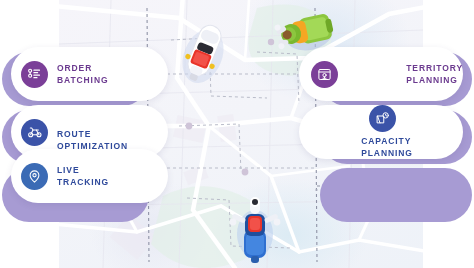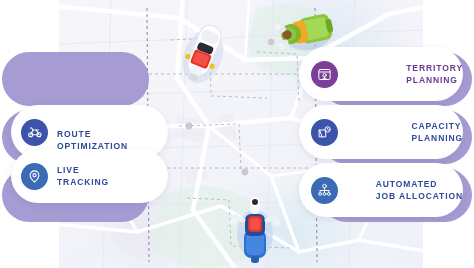--- a/index.html
+++ b/index.html
@@ -182,20 +182,32 @@
         <rect x="8" y="26" width="14" height="5" rx="2.5" fill="#eef0f6" transform="rotate(24 15 28)"></rect>
         <rect x="40" y="26" width="14" height="5" rx="2.5" fill="#eef0f6" transform="rotate(-24 47 28)"></rect>
         <circle cx="9" cy="32" r="3.4" fill="#f2f3f8"></circle>
         <circle cx="53" cy="32" r="3.4" fill="#f2f3f8"></circle>
         <rect x="27" y="66" width="8" height="7" rx="3" fill="#2a5fae"></rect>
       </svg>
     </div>
   </div>
 
   <div class="card-shadow left" style="top:52px;"></div>
+  <div class="card left" style="top:47px;">
+    <div class="icon-circle" style="background:#7B3F98;">
+      <svg width="15" height="15" viewBox="0 0 24 24" fill="none" stroke="#ffffff" stroke-width="1.8" stroke-linecap="round">
+        <circle cx="5" cy="6" r="2.4"></circle>
+          <circle cx="5" cy="14" r="2.4"></circle>
+        <path d="M5 8.4 L5 11.6"></path>
+        <path d="M11 5 H20 M11 9 H17 M11 13 H20 M11 17 H16"></path>
+      </svg>
+    </div>
+    <div class="card-label" style="color:#6B3A8F;">ORDER
+BATCHING</div>
+  </div>
 
   <div class="card-shadow left" style="top:110px;"></div>
   <div class="card left" style="top:105px;">
     <div class="icon-circle" style="background:#3B53A8;">
       <svg width="16" height="16" viewBox="0 0 24 24" fill="none" stroke="#ffffff" stroke-width="1.6" stroke-linecap="round" stroke-linejoin="round">
         <circle cx="5.5" cy="16" r="3"></circle>
           <circle cx="18" cy="16" r="3"></circle>
         <path d="M8.5 16 H15"></path>
         <path d="M5.5 16 L9 9 H14 L18 16"></path>
         <path d="M9 9 L7 6 H5"></path>
@@ -226,41 +238,28 @@
         <path d="M3 8 H21"></path>
         <circle cx="12" cy="13" r="2.6"></circle>
         <path d="M12 15.6 L12 18 M9.6 18 H14.4"></path>
       </svg>
     </div>
     <div class="card-label" style="color:#6B3A8F;">TERRITORY
 PLANNING</div>
   </div>
 
   <div class="card-shadow right" style="top:110px;"></div>
-  <div class="card right" style="top:105px;">
+  <div class="card right" style="top:105px;flex-direction:column;">
     <div class="icon-circle" style="background:#3B53A8;">
       <svg width="15" height="15" viewBox="0 0 24 24" fill="none" stroke="#ffffff" stroke-width="1.6" stroke-linecap="round" stroke-linejoin="round">
         <path d="M4 8 H14 V19 H4 Z"></path>
         <path d="M4 8 L8 19"></path>
         <circle cx="17" cy="7" r="4.3"></circle>
         <path d="M17 5 V7 L18.6 8"></path>
       </svg>
     </div>
     <div class="card-label" style="color:#2F4A9B;">CAPACITY
 PLANNING</div>
   </div>
 
   <div class="card-shadow right" style="top:168px;"></div>
-  <div class="card right" style="top:163px;">
-    <div class="icon-circle" style="background:#3B6BB5;">
-      <svg width="15" height="15" viewBox="0 0 24 24" fill="none" stroke="#ffffff" stroke-width="1.5" stroke-linecap="round" stroke-linejoin="round">
-        <circle cx="12" cy="5" r="3"></circle>
-        <path d="M12 8 V12 M5 12 H19 M5 12 V15 M12 12 V15 M19 12 V15"></path>
-        <circle cx="5" cy="17.5" r="2.3"></circle>
-        <circle cx="12" cy="17.5" r="2.3"></circle>
-        <circle cx="19" cy="17.5" r="2.3"></circle>
-      </svg>
-    </div>
-    <div class="card-label" style="color:#2F4A9B;">AUTOMATED
-JOB ALLOCATION</div>
-  </div>
 
 </div>
 
 </body></html>

